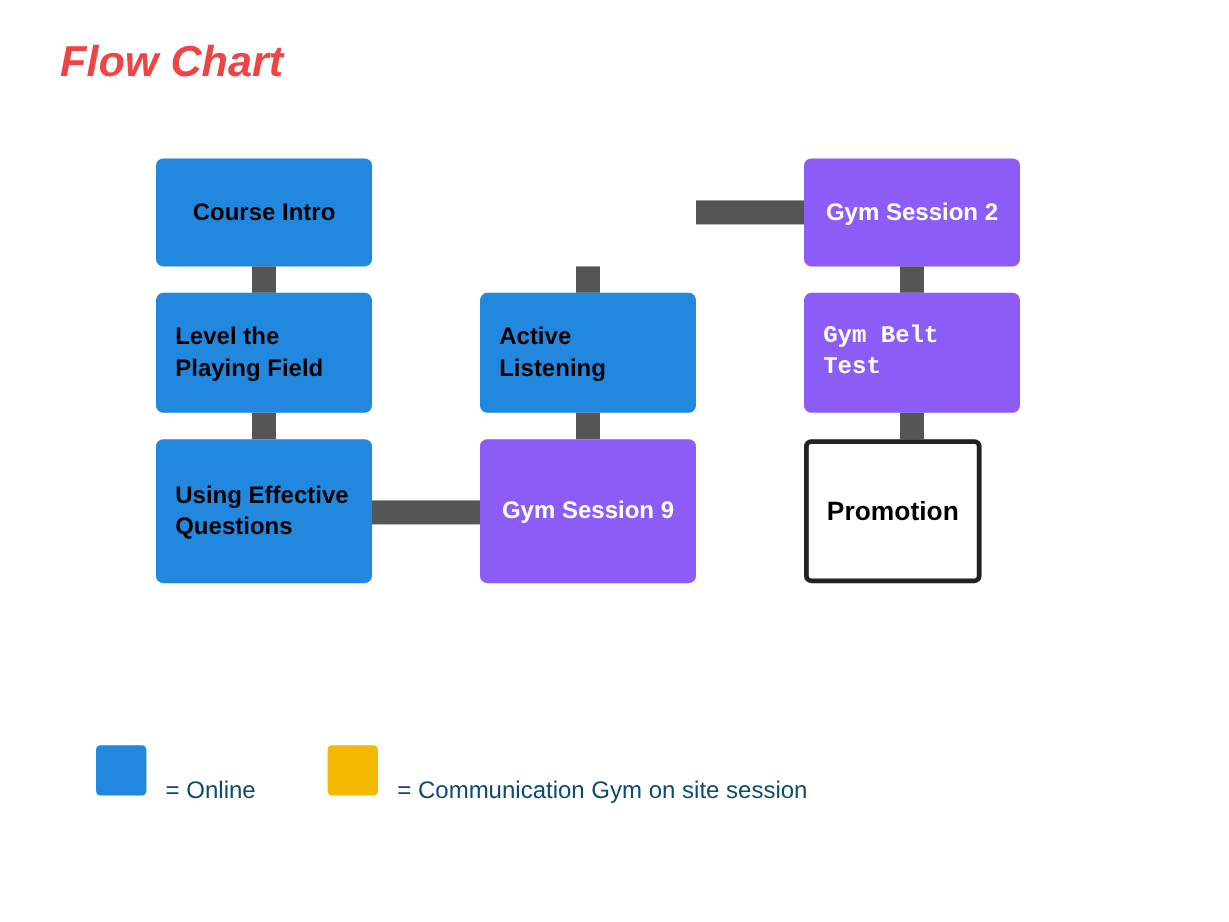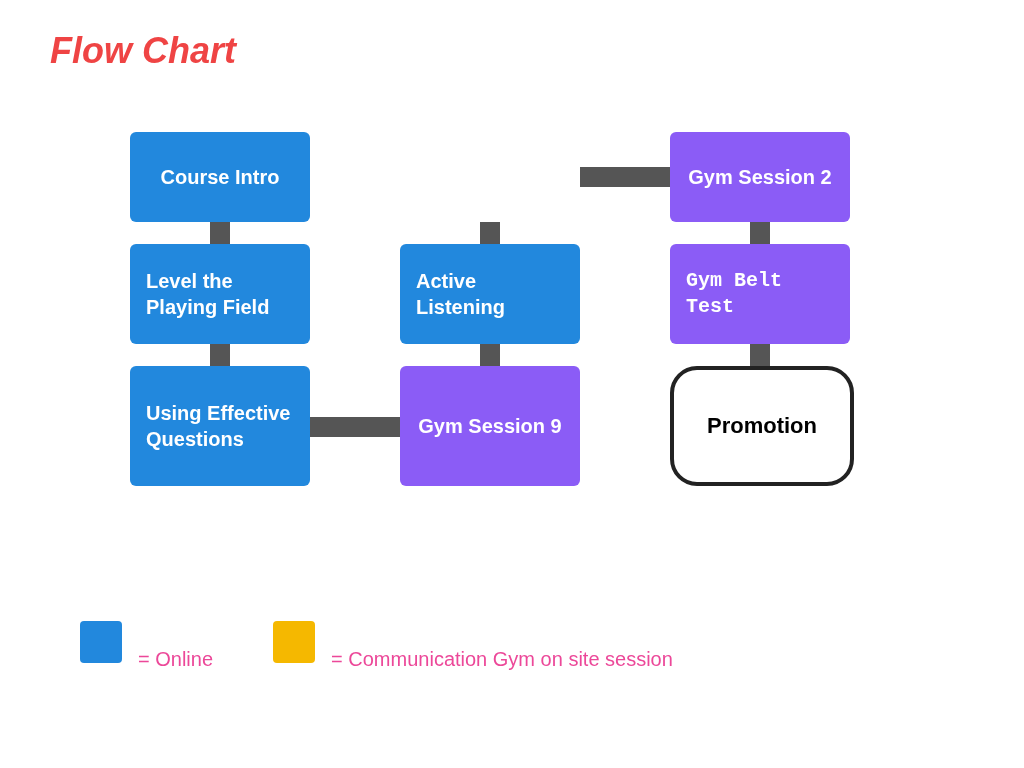--- a/index.html
+++ b/index.html
@@ -30,21 +30,21 @@
       width: 180px;
       min-height: 100px;
       border-radius: 6px;
       display: flex;
       align-items: center;
       justify-content: center;
       text-align: left;
       padding: 14px 16px;
       font-size: 20px;
       font-weight: 600;
-      color: #ffffff;
+      color: #000000;
       line-height: 1.3;
     }
 
     .box-blue {
       background-color: #2288dd;
     }
 
     .box-yellow {
       background-color: #8b5cf6;
       color: #ffffff;
@@ -76,21 +76,21 @@
     }
 
     .legend-box {
       width: 42px;
       height: 42px;
       border-radius: 4px;
     }
 
     .legend-text {
       font-size: 20px;
-      color: #ec4899;
+      color: #0c4a6e;
       margin-top: 36px;
     }
   </style>
 </head>
 <body>
 
 <div class="page-container">
   <div class="title">Flow Chart</div>
 
   <div style="position: relative; width: 900px; height: 480px; margin-left: 20px;">
@@ -115,21 +115,21 @@
     <div class="box box-yellow" style="position:absolute; left:330px; top:264px; width:180px; min-height:120px;">Gym Session 9</div>
 
     <div class="box box-yellow" style="position:absolute; left:600px; top:30px; width:180px; min-height:90px;">Gym Session 2</div>
 
     <div style="position:absolute; left:680px; top:120px; width:20px; height:22px; background:#555;"></div>
 
     <div class="box box-yellow" style="position:absolute; left:600px; top:142px; width:180px; min-height:100px;font-family:Liberation Mono, monospace;">Gym Belt Test</div>
 
     <div style="position:absolute; left:680px; top:242px; width:20px; height:22px; background:#555;"></div>
 
-    <div class="box box-outline" style="position:absolute; left:600px; top:264px; width:184px; min-height:120px; justify-content:center;border-radius:27px;">Promotion</div>
+    <div class="box box-outline" style="position:absolute; left:600px; top:264px; width:148px; min-height:120px; justify-content:center;">Promotion</div>
 
     <div style="position:absolute; left:510px; top:65px; width:90px; height:20px; background:#555;"></div>
 
     <div style="position:absolute; left:240px; top:315px; width:90px; height:20px; background:#555;"></div>
 
   </div>
 
   <div class="legend">
     <div class="legend-item">
       <div class="legend-box" style="background-color:#2288dd;"></div>

